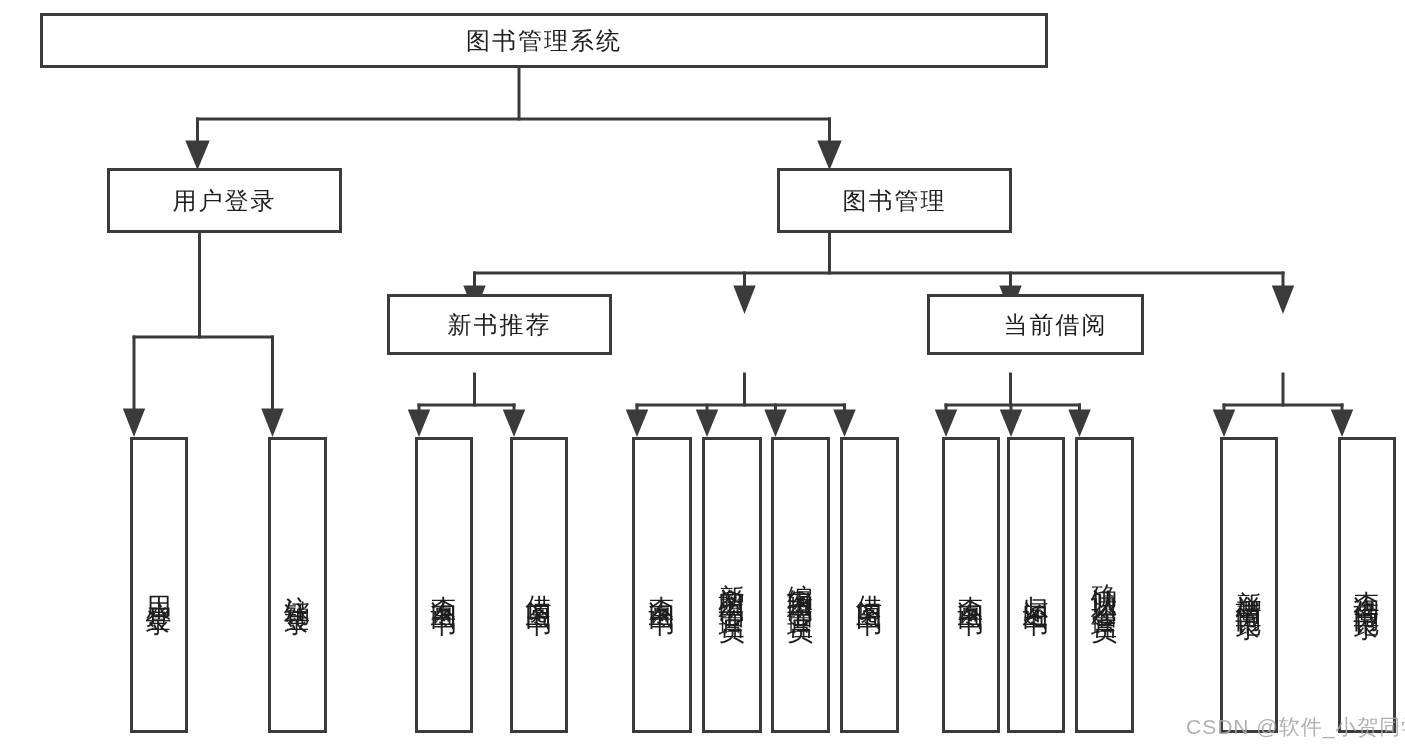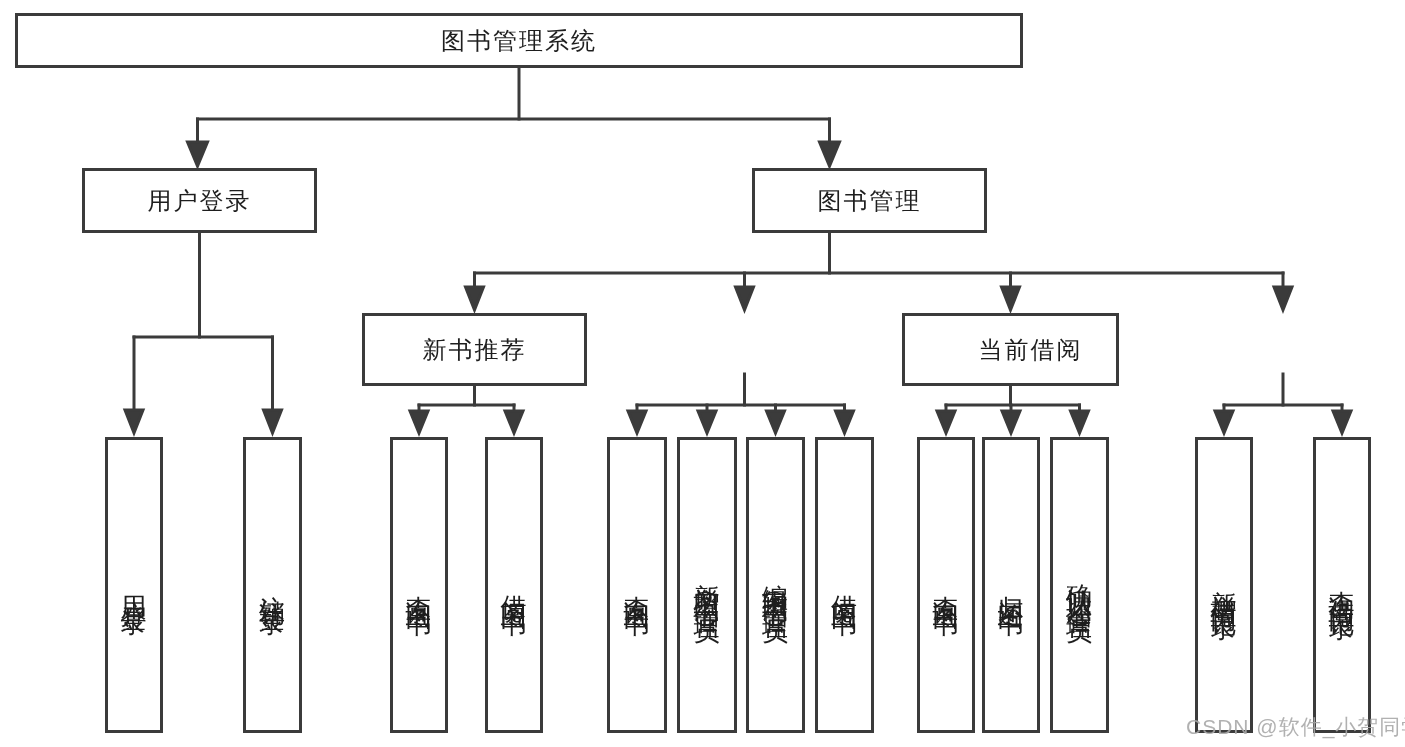--- a/index.html
+++ b/index.html
@@ -19,37 +19,38 @@
   }
   .box {
     position: absolute;
     box-sizing: border-box;
     background: #ffffff;
     border: 3px solid #3b3b3b;
     display: flex;
     align-items: center;
     justify-content: center;
     color: #1e1e1e;
+    margin-left: 25px;
   }
   .box.h .lbl {
     font-size: 24px;
     letter-spacing: 2px;
     white-space: nowrap;
   }
   .box.v .lbl {
     writing-mode: vertical-rl;
     text-orientation: mixed;
     font-size: 26px;
     letter-spacing: 5px;
     line-height: 1.0;
     white-space: nowrap;
   }
   
   .lvl2 { top: 168px; width: 235px; height: 65px; }
-  .lvl3 { top: 313px; height: 73px; }
+  .lvl3 { top: 294px; height: 61px; }
   .leaf { top: 437px; height: 296px; }
   #watermark {
     position: absolute;
     left: 1186px;
     top: 713px;
     font-size: 21px;
     letter-spacing: 1px;
     color: rgba(168,168,168,0.9);
     white-space: nowrap;
   }

